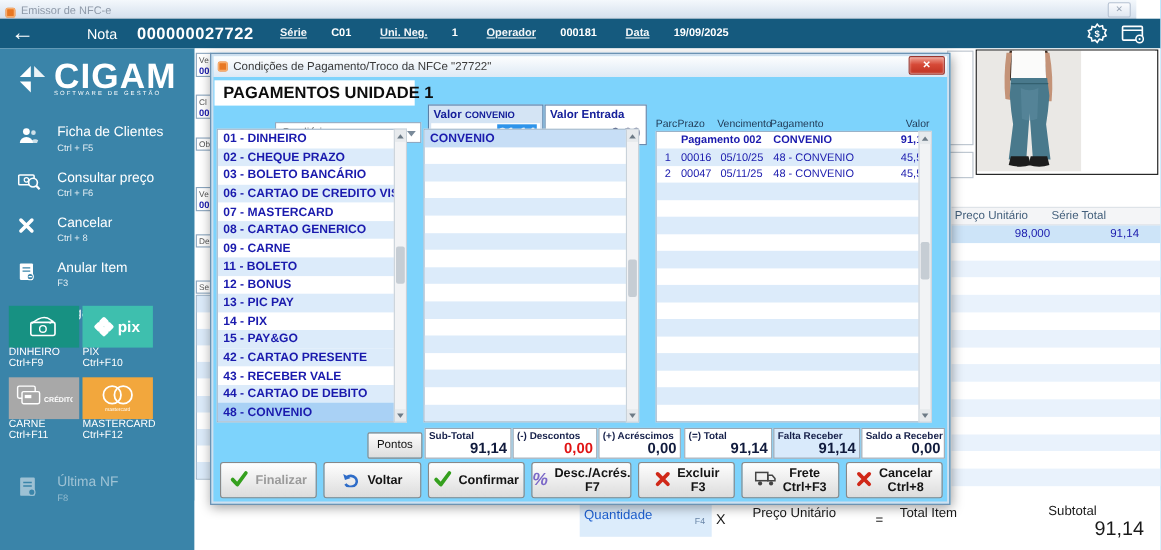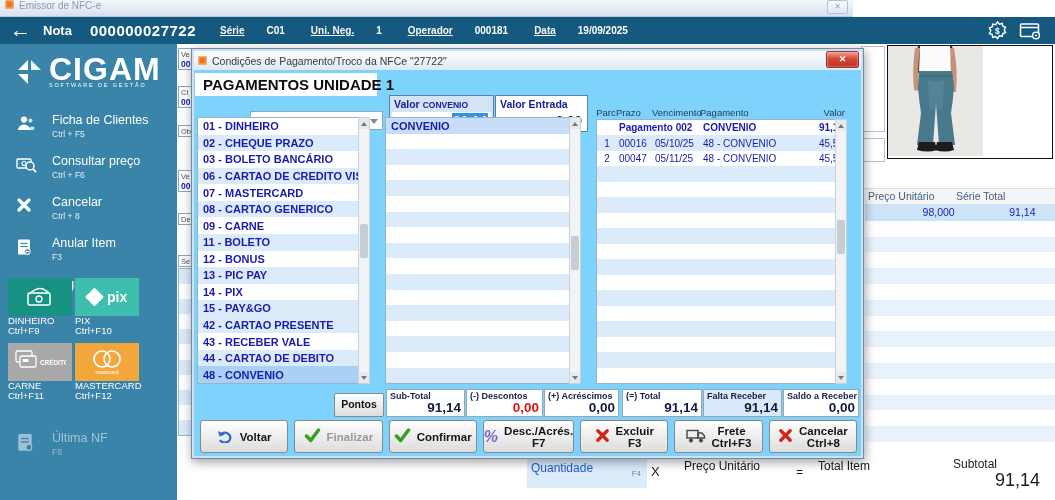--- a/index.html
+++ b/index.html
@@ -1,34 +1,34 @@
 <!DOCTYPE html>
 <html><head>
 <meta charset="utf-8">
 <style>
   html,body{margin:0;padding:0;}
   body{width:1055px;height:500px;overflow:hidden;position:relative;background:#fff;
        font-family:"Liberation Sans",sans-serif;-webkit-font-smoothing:antialiased;}
   #screen{position:absolute;inset:0;}
 
   
-  #titlebar{position:absolute;left:0;top:0;width:853px;height:17px;
+  #titlebar{position:absolute;left:0;top:0;width:1033px;height:17px;
     background:linear-gradient(#f4f8fc,#d6e1ee);border-bottom:1px solid #b9c7d8;
-    display:flex;align-items:flex-start;padding:0 5px;box-sizing:border-box;font-size:10px;color:#8e99a8;}
+    display:flex;align-items:flex-end;padding:0 5px;box-sizing:border-box;font-size:10px;color:#8e99a8;}
   .app-ico{width:9px;height:9px;background:#e87722;border-radius:2px;margin-right:5px;
     box-shadow:inset 0 0 0 1.5px #f6ad6e;}
   #win-close{margin-left:auto;width:19px;height:12px;border:1px solid #b6c2d2;border-radius:2px;
     background:linear-gradient(#fbfcfe,#dfe7f1);color:#98a4b4;font-size:8px;line-height:11px;
     text-align:center;cursor:default;}
 
   
   #navbar{position:absolute;left:0;top:17px;width:1055px;height:27px;background:#155a7e;
     display:flex;align-items:center;color:#fff;}
   #back{font-size:21px;font-weight:bold;margin:0 12px 2px 10px;line-height:20px;}
-  #nota-l{font-size:13px;font-weight:bold;margin-right:18px;}
+  #nota-l{font-size:13px;font-weight:normal;margin-right:18px;margin-left:36px;}
   #nota-v{font-size:15px;font-weight:bold;letter-spacing:.5px;margin-right:24px;}
   #nav-fields{display:flex;align-items:center;}
   .nav-field{display:flex;align-items:baseline;margin-right:26px;}
   .nf-l{font-size:10px;font-weight:bold;margin-right:22px;opacity:.95;text-decoration:underline;}
   .nf-v{font-size:10px;font-weight:bold;}
   #nav-icons{margin-left:auto;display:flex;align-items:center;gap:12px;padding-right:14px;}
   #nav-icons svg{display:block;}
 
   
   #sidebar{position:absolute;left:0;top:44px;width:177px;height:456px;background:#3a84a9;color:#fff;}
@@ -136,21 +136,21 @@
   
   .sb{position:absolute;width:12px;background:#f2f3f5;border:1px solid #c9d2da;box-sizing:border-box;}
   .sb .arr{position:absolute;left:0;width:100%;height:11px;background:#e7eaed;display:flex;align-items:center;justify-content:center;}
   .sb .arr.up{top:0;}.sb .arr.dn{bottom:0;}
   .tri-up{width:0;height:0;border-left:3px solid transparent;border-right:3px solid transparent;border-bottom:4px solid #6d7a86;}
   .tri-dn{width:0;height:0;border-left:3px solid transparent;border-right:3px solid transparent;border-top:4px solid #6d7a86;}
   .sb .thumb{position:absolute;left:1px;width:8px;height:34px;background:#c6cdd4;border-radius:2px;}
 
   
   #pontos{position:absolute;left:142px;top:344px;width:48px;height:22px;border:1px solid #8a8a8a;border-radius:2px;
-    background:linear-gradient(#fdfdfd,#dddddd);font-size:10.5px;color:#111;text-align:center;line-height:21px;font-weight:bold;}
+    background:linear-gradient(#fdfdfd,#dddddd);font-size:10.5px;color:#111;text-align:center;line-height:21px;}
   .tbox{position:absolute;top:340px;height:28px;border:1px solid #9aa6b2;background:#fff;box-sizing:border-box;}
   .tbox .tl{font-size:9px;font-weight:bold;color:#16204a;padding:1px 0 0 3px;white-space:nowrap;}
   .tbox .tv{position:absolute;right:3px;bottom:1px;font-size:13.5px;font-weight:bold;color:#101a3c;}
   .tbox.red .tv{color:#e01414;}
   .tbox.hl{background:#d9eafb;}
   #mbtns{position:absolute;left:8px;top:371px;width:657px;height:33px;display:flex;gap:6px;}
   .mbtn{flex:1;border:1px solid #888;border-radius:3px;background:linear-gradient(#fefefe,#dcdcdc);
     display:flex;align-items:center;justify-content:center;gap:6px;font-size:11.5px;font-weight:bold;color:#141414;}
   .mbtn .bl{text-align:center;line-height:12px;}
   .mbtn.disabled{color:#9a9a9a;}
@@ -660,35 +660,35 @@
         <div class="tbox hl" style="left: 511px; width: 79px;">
           <div class="tl">Falta Receber</div>
           <div class="tv">91,14</div>
         </div>
         <div class="tbox " style="left: 591px; width: 76px;">
           <div class="tl">Saldo a Receber</div>
           <div class="tv">0,00</div>
         </div>
       </div>
     <div id="mbtns">
+        <div class="mbtn disabled">
+          <span class="bic"><svg width="17" height="15" viewBox="0 0 16 15">
+              <path d="M2 8 l4.2 4.5 L14 2" stroke="#35a01e" stroke-width="3.4" fill="none" stroke-linecap="round" stroke-linejoin="round"></path>
+            </svg></span>
+          <div class="bl">
+            <div>Finalizar</div>
+          </div>
+        </div>
         <div class="mbtn">
           <span class="bic"><svg width="17" height="15" viewBox="0 0 17 15">
               <path d="M4 6 a5.5 5 0 1 1 -1 6" fill="none" stroke="#2e6cc8" stroke-width="2.3"></path>
               <path d="M1 3 l1.6 5.4 L8 6.5 z" fill="#2e6cc8"></path>
             </svg></span>
           <div class="bl">
             <div>Voltar</div>
-          </div>
-        </div>
-        <div class="mbtn disabled">
-          <span class="bic"><svg width="17" height="15" viewBox="0 0 16 15">
-              <path d="M2 8 l4.2 4.5 L14 2" stroke="#35a01e" stroke-width="3.4" fill="none" stroke-linecap="round" stroke-linejoin="round"></path>
-            </svg></span>
-          <div class="bl">
-            <div>Finalizar</div>
           </div>
         </div>
         <div class="mbtn">
           <span class="bic"><svg width="17" height="15" viewBox="0 0 16 15">
               <path d="M2 8 l4.2 4.5 L14 2" stroke="#35a01e" stroke-width="3.4" fill="none" stroke-linecap="round" stroke-linejoin="round"></path>
             </svg></span>
           <div class="bl">
             <div>Confirmar</div>
           </div>
         </div>

